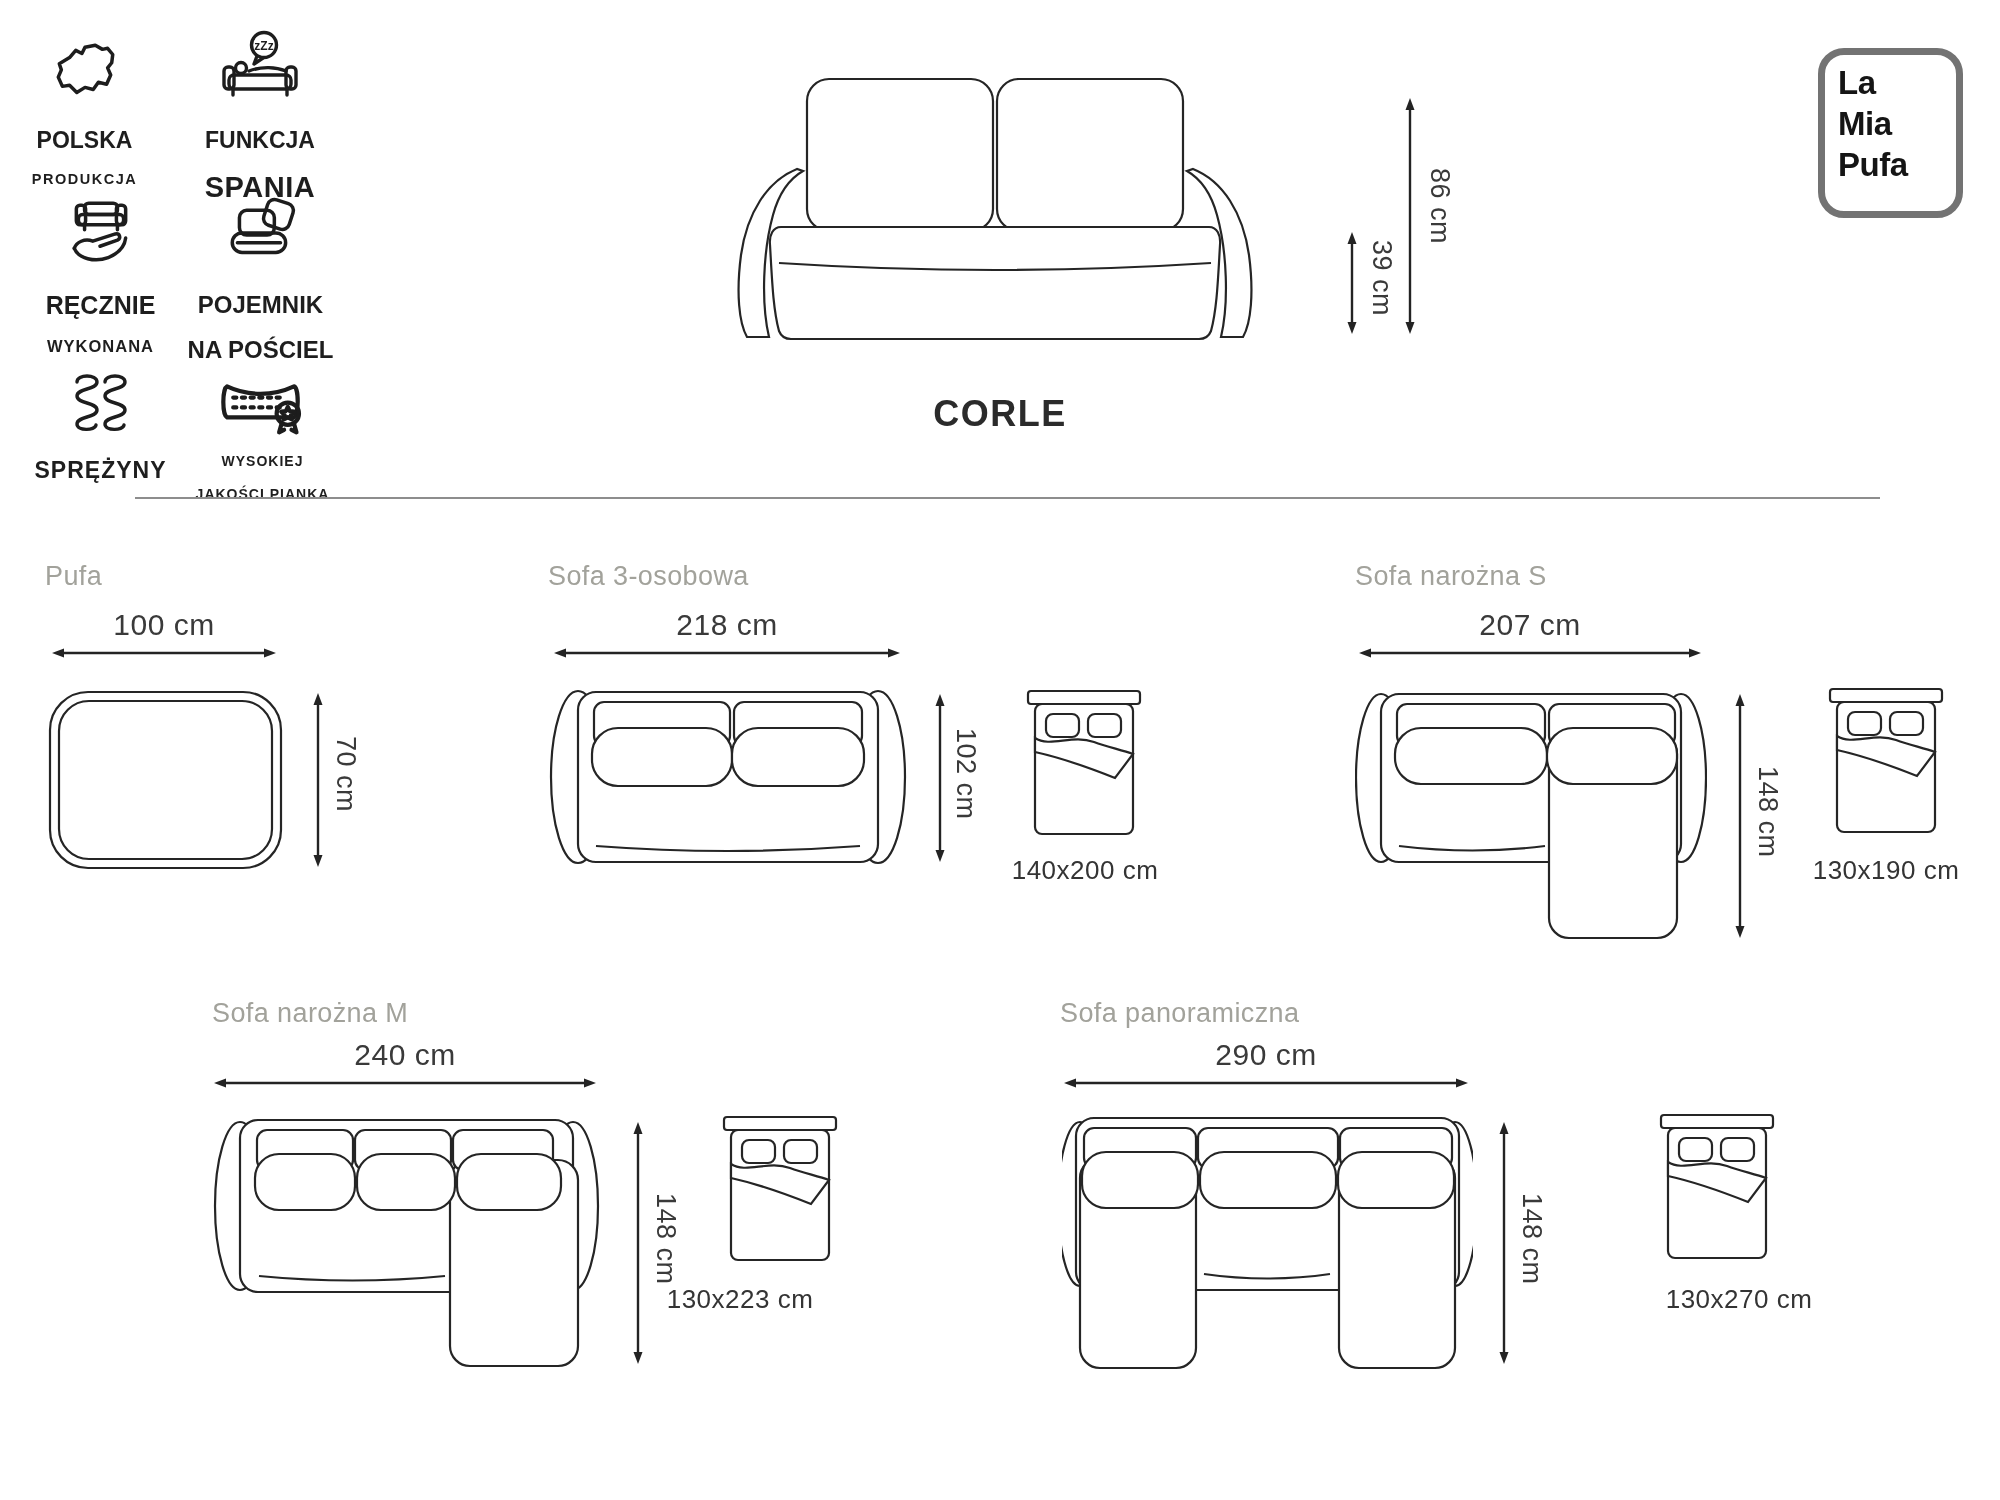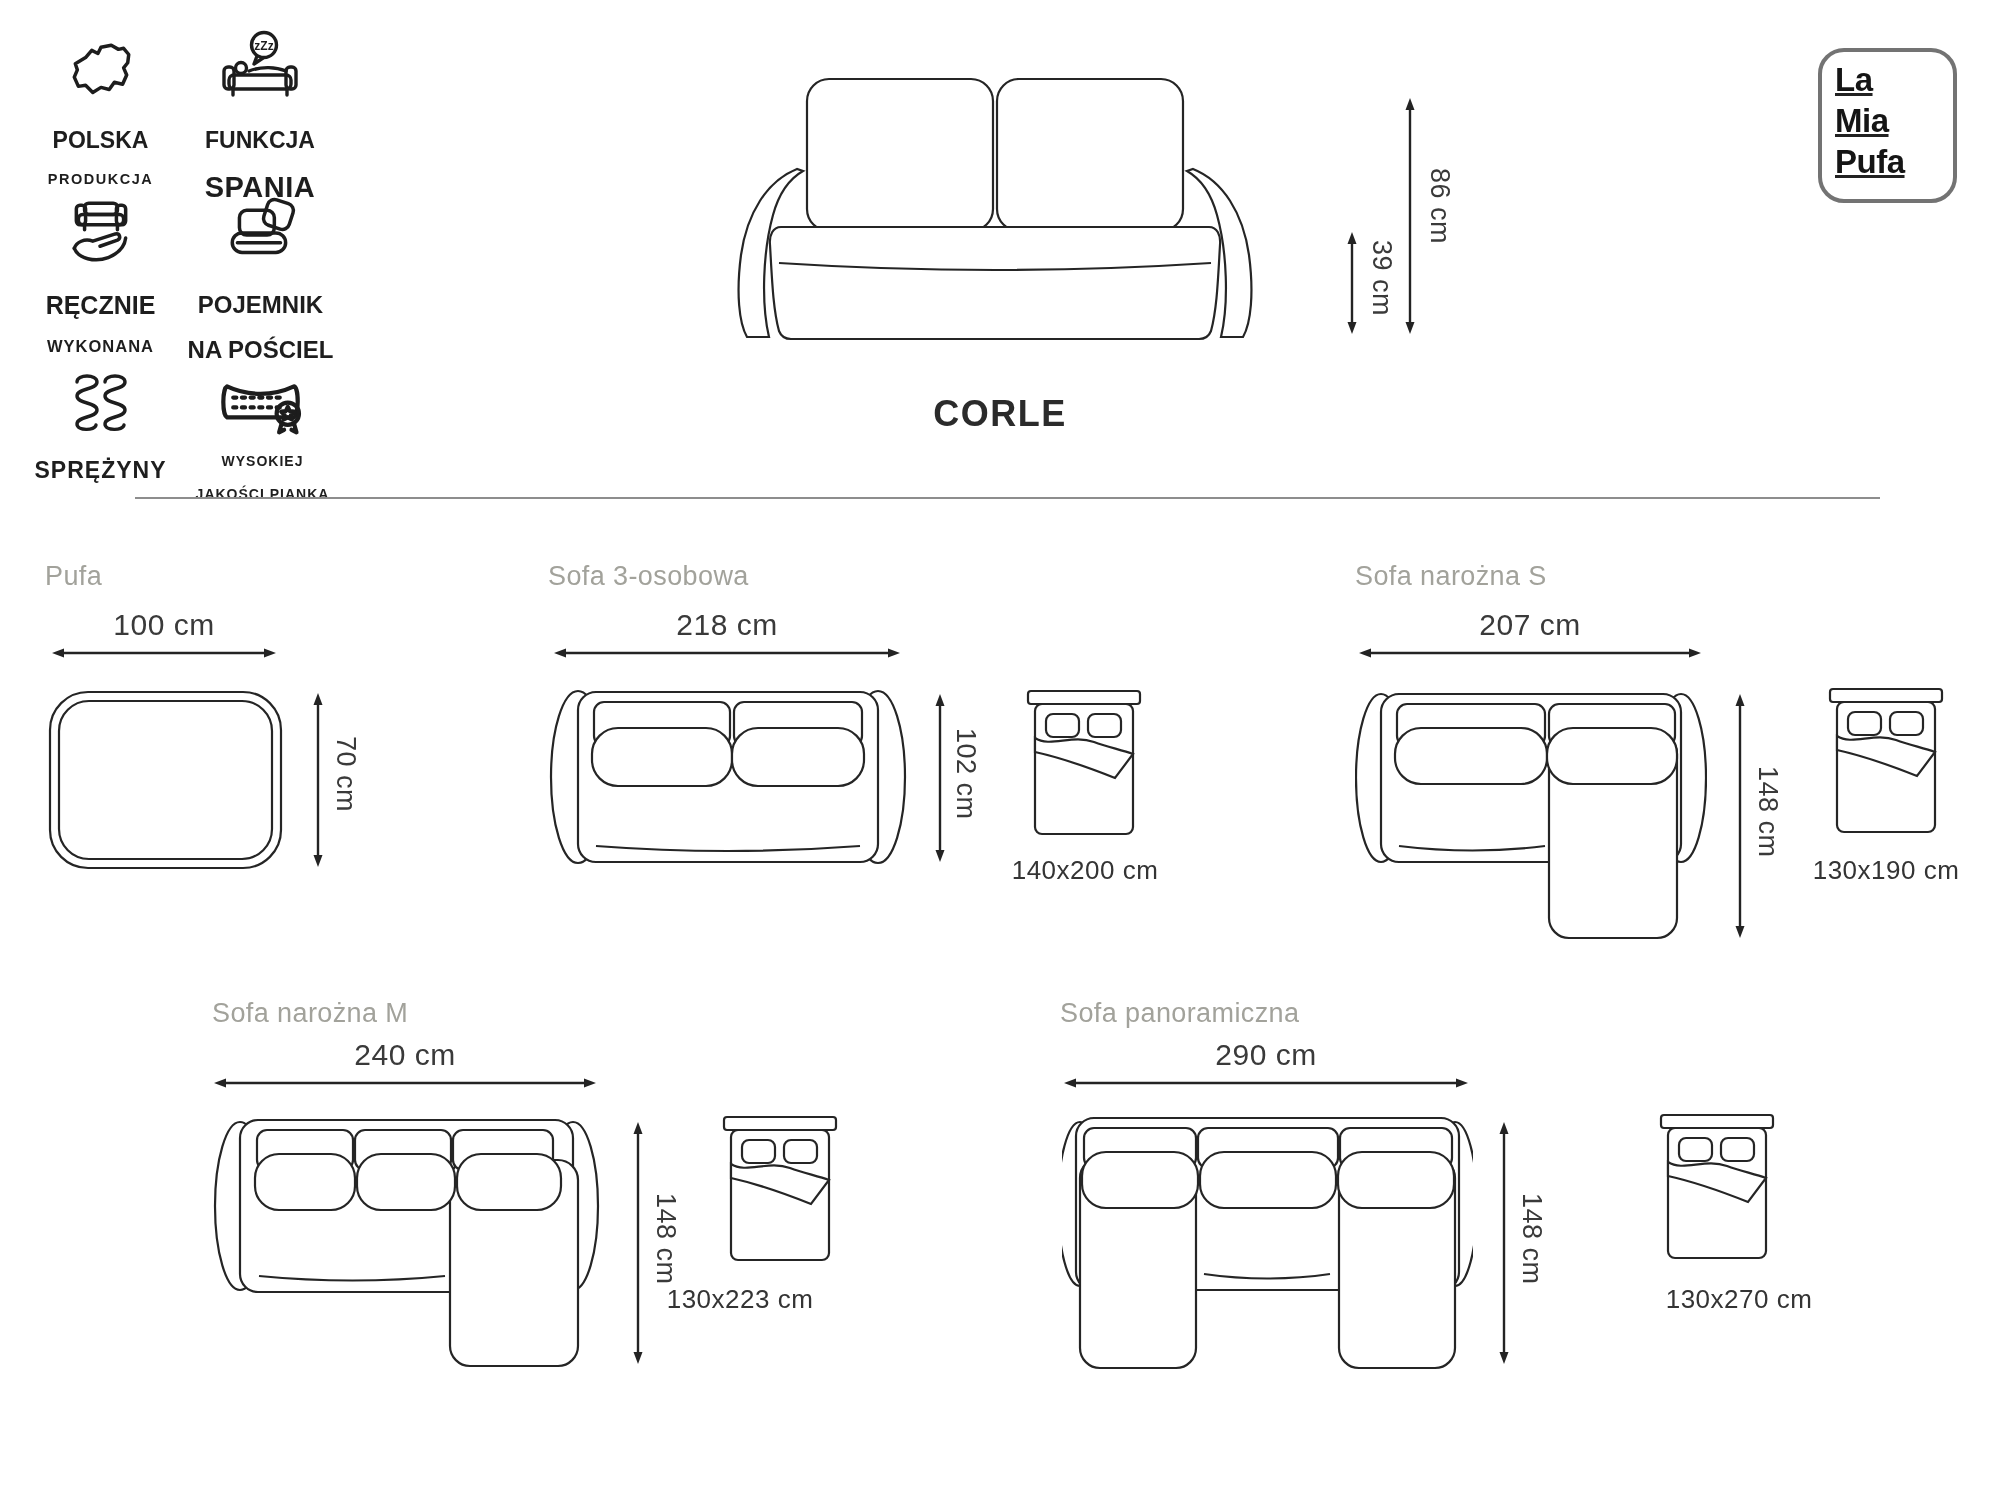--- a/index.html
+++ b/index.html
@@ -14,31 +14,31 @@
   svg.arrow line{stroke:#232323;stroke-width:2.4;}
   svg.arrow polygon{fill:#232323;stroke:none;}
   .feature{display:flex;flex-direction:column;align-items:center;text-align:center;color:#1e1e1e;gap:17px;}
   .feature .l1{font-weight:700;}
   .feature .l2{font-weight:700;}
   .variant-title{font-size:27px;font-weight:500;color:#a2a29b;letter-spacing:.4px;}
   .dim{font-size:30px;color:#3a3a3a;text-align:center;letter-spacing:.5px;}
   .vlabel{writing-mode:vertical-rl;font-size:27px;color:#3a3a3a;letter-spacing:.5px;}
   .bedsize{font-size:26px;color:#343434;text-align:center;letter-spacing:.5px;}
   #corle{font-size:36px;font-weight:700;letter-spacing:1.5px;color:#2b2b2b;text-align:center;}
-  #logo{border:4px solid #737373;border-radius:26px;width:118px;height:133px;
-        padding:7px 0 7px 13px;box-sizing:content-box;text-decoration:underline;}
+  #logo{border:7px solid #737373;border-radius:26px;width:118px;height:133px;
+        padding:7px 0 16px 13px;box-sizing:content-box;}
   #logo div{font-size:33px;line-height:41px;font-weight:800;color:#151515;letter-spacing:-.5px;}
   #divider{background:#8d8d8d;height:2px;}
 </style>
 </head>
 <body>
 
 <div id="canvas">
 
-  <div class="feature abs" style="left:28px;top:36px;width:145px;">
+  <div class="feature abs" style="left:12px;top:36px;width:145px;">
     <svg class="icon" width="74" height="74" viewBox="0 0 72 72">
       <path d="M21,21 L27,14 L33,17 L36,11 L46,9 L53,13 L58,12 L63,18 L62,26 L58,31 L61,38 L57,47 L49,45 L44,52 L36,50 L28,55 L21,48 L14,49 L10,40 L13,33 L11,27 Z"></path>
     </svg>
     <div class="l1" style="font-size:23px;">POLSKA</div>
     <div class="l2" style="font-size:14.5px;letter-spacing:1.5px;">PRODUKCJA</div>
   </div>
 
   <div class="feature abs" style="left:180px;top:30px;width:160px;">
     <svg class="icon" width="80" height="80" viewBox="0 0 80 80">
       <circle cx="44" cy="15" r="12.5"></circle>

